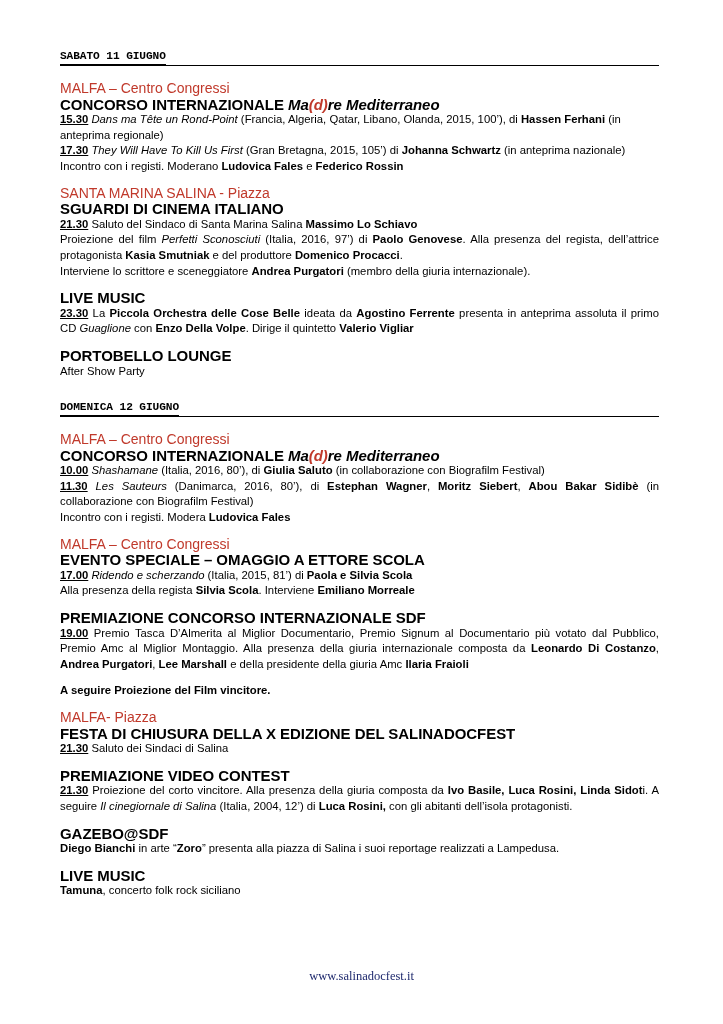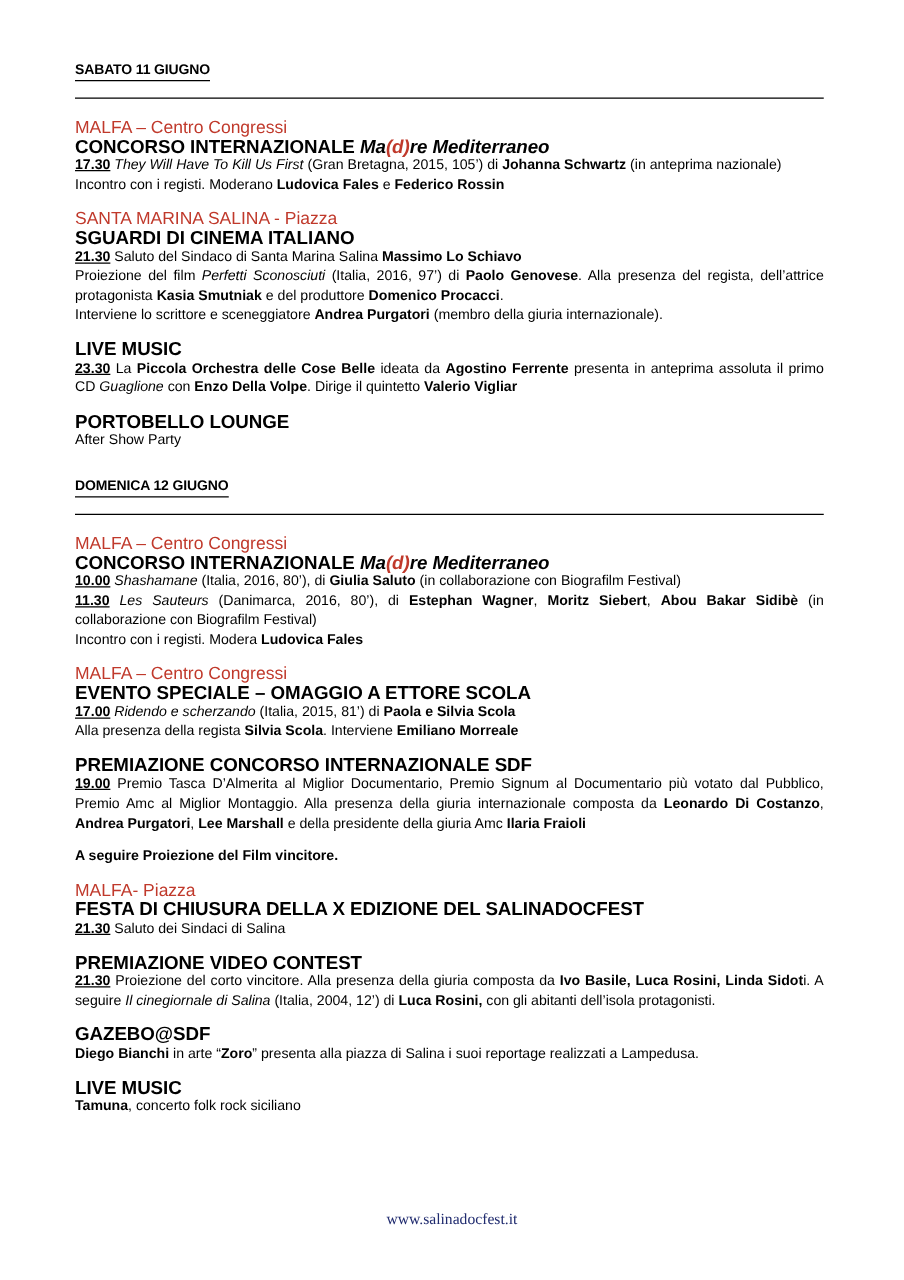--- a/index.html
+++ b/index.html
@@ -26,24 +26,25 @@
     width: 599px;
   }
 
   
   .date-heading {
     position: relative;
     font-size: 11.2px;
     font-weight: bold;
     letter-spacing: -0.1px;
     line-height: 13px;
-    padding-bottom: 15px;
+    padding-bottom: 2px;
     margin: 0;
     border-bottom: 1.4px solid #000;
     width: 599px;
+    font-family: Liberation Mono, monospace;
   }
   .date-heading .dh-text {
     display: inline-block;
     border-bottom: 1.4px solid #000;
     padding-bottom: 1px;
     margin-bottom: -2.4px;
   }
 
   
   .venue {
@@ -106,20 +107,21 @@
   <div class="content">
 
     <h1 class="date-heading"><span class="dh-text">SABATO 11 GIUGNO</span></h1>
 
     <div class="gap-lg"></div>
 
     <div class="venue">MALFA –  Centro Congressi</div>
 
     <div class="sect-title"><span>CONCORSO INTERNAZIONALE </span><span class="bi">Ma</span><span class="bi red">(d)</span><span class="bi">re Mediterraneo</span></div>
 
+    <p class="line"><span class="time">15.30</span><span> </span><span class="i">Dans ma Tête un Rond-Point</span><span> (Francia, Algeria, Qatar, Libano, Olanda, 2015, 100’), di </span><span class="b">Hassen Ferhani</span><span> (in anteprima regionale)</span></p>
 
     <p class="line"><span class="time">17.30</span><span> </span><span class="i">They Will Have To Kill Us First</span><span> (Gran Bretagna, 2015, 105’) di </span><span class="b">Johanna Schwartz</span><span> (in anteprima nazionale)</span></p>
 
     <p class="line"><span>Incontro con i registi. Moderano </span><span class="b">Ludovica Fales</span><span> e </span><span class="b">Federico Rossin</span></p>
 
     <div class="gap-md"></div>
 
     <div class="venue">SANTA MARINA SALINA - Piazza</div>
     <div class="sect-title">SGUARDI DI CINEMA ITALIANO</div>
 

